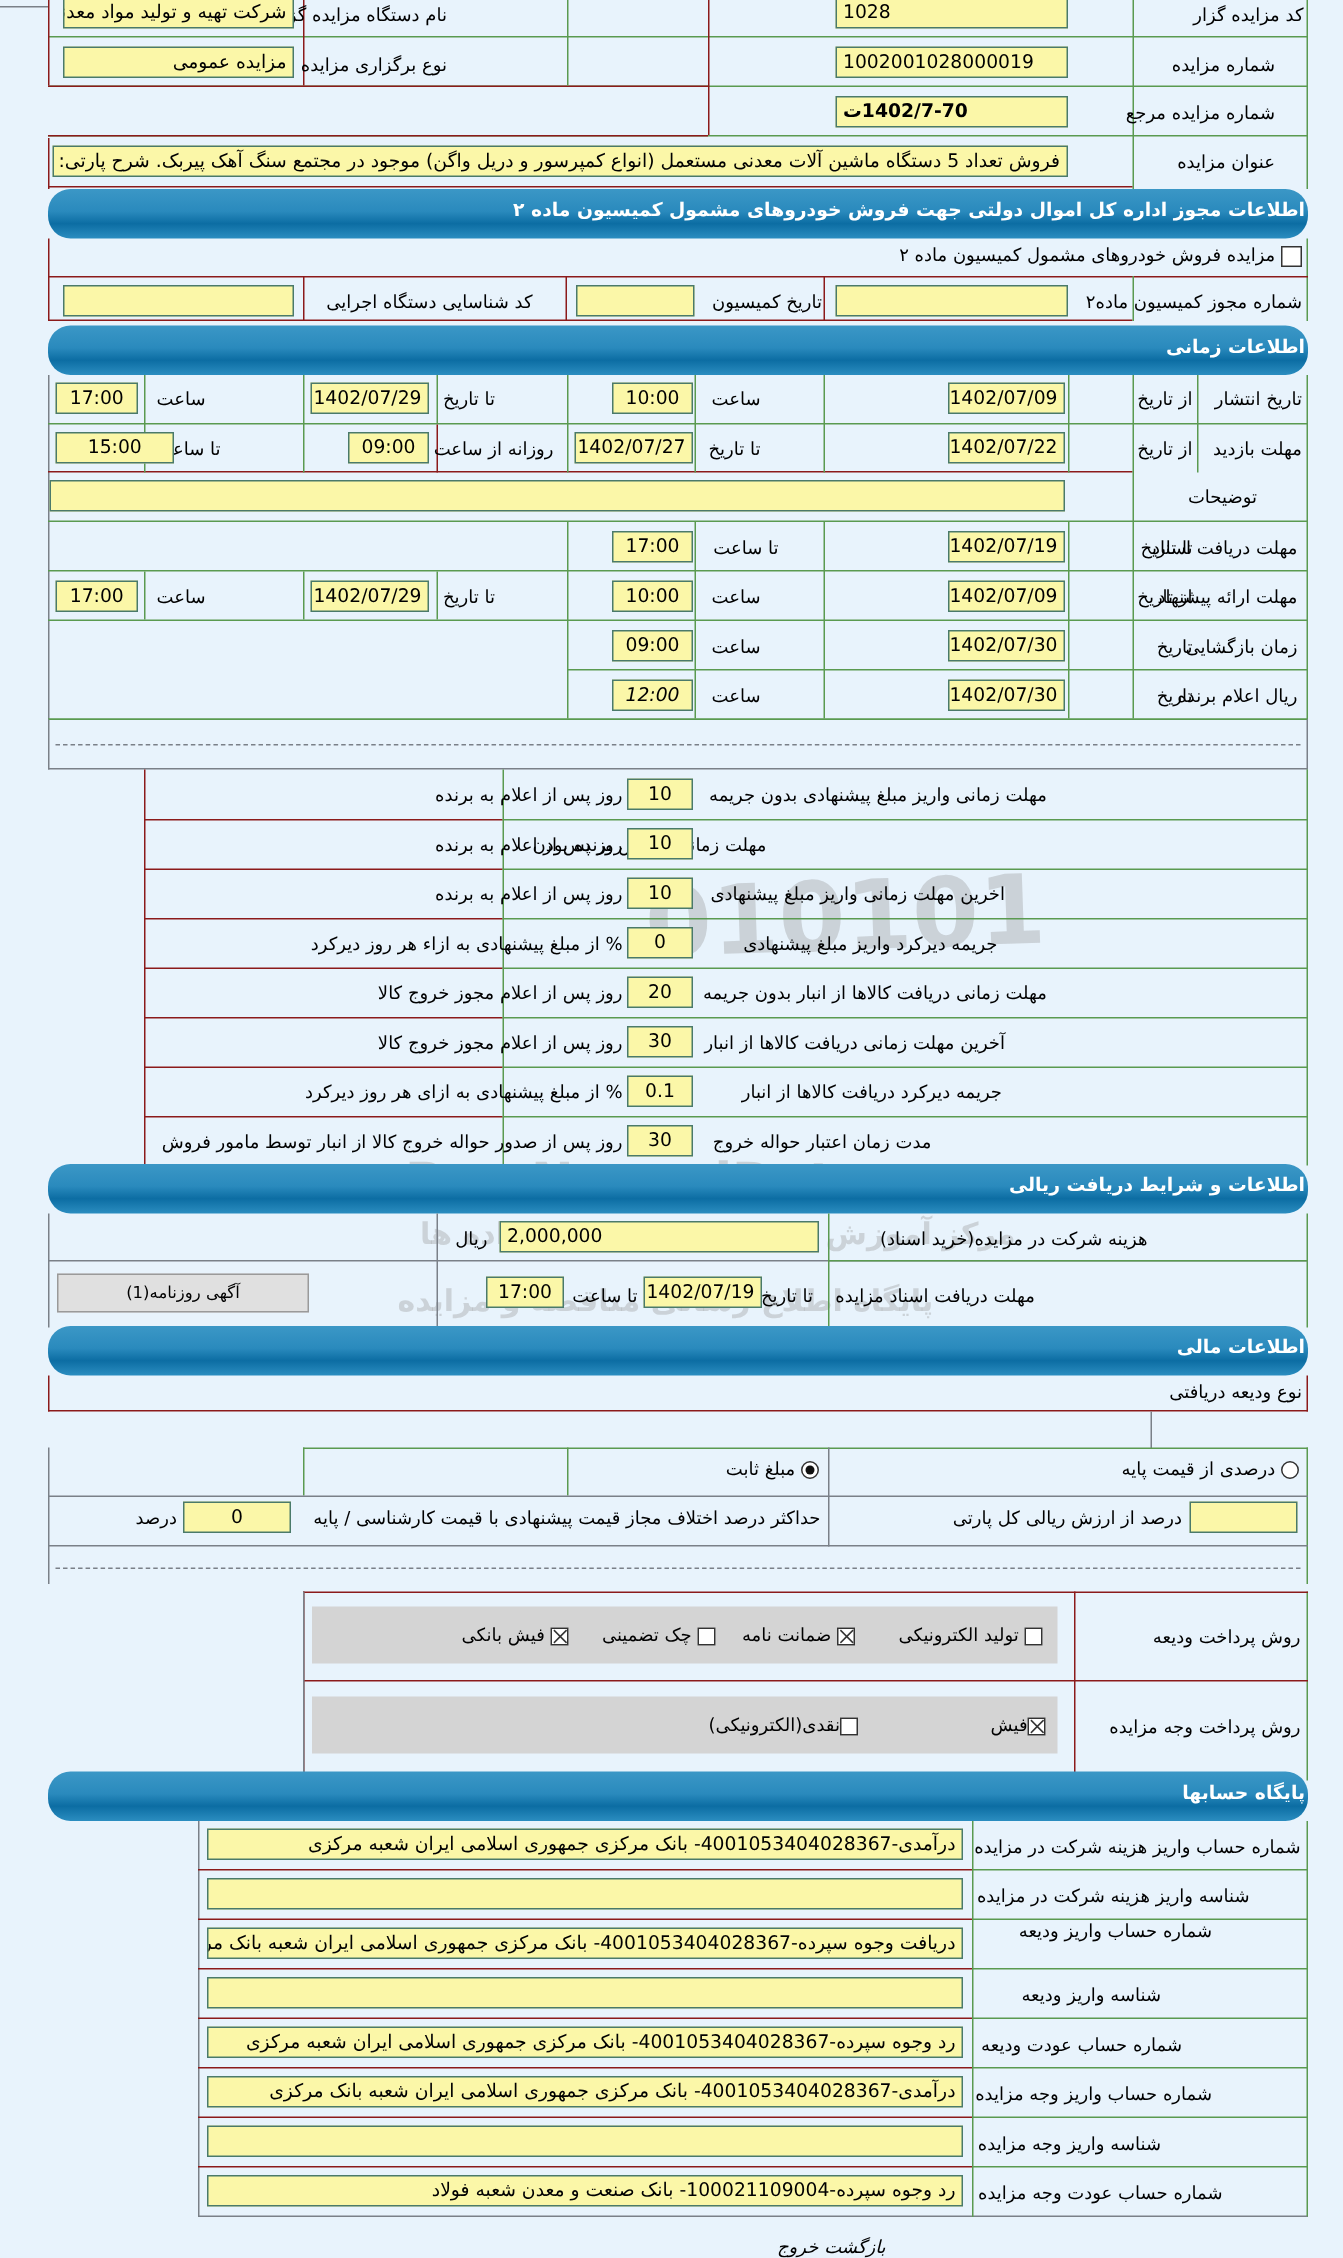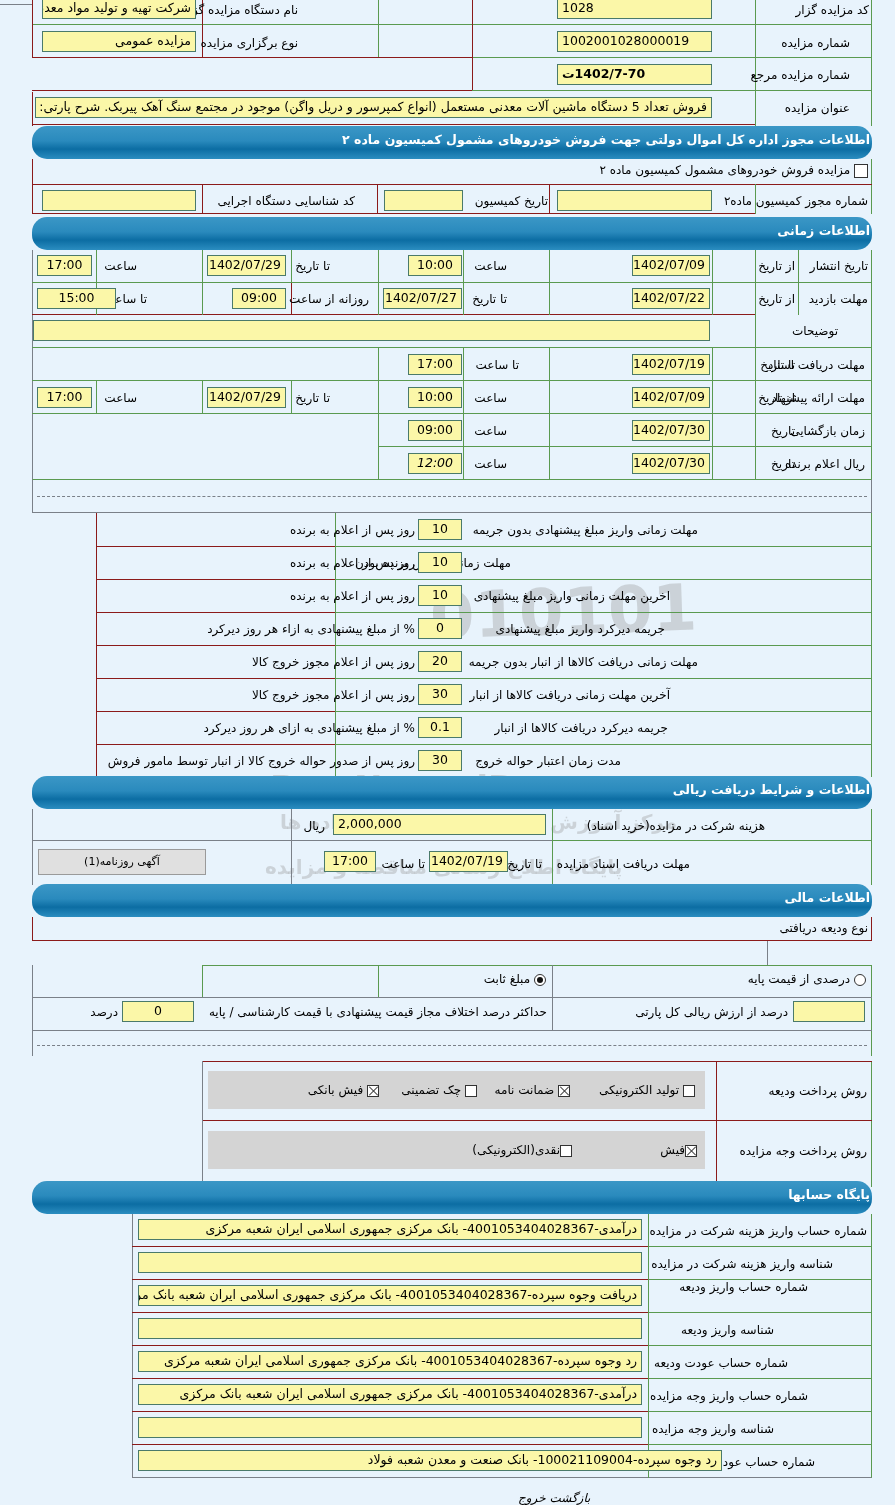--- a/index.html
+++ b/index.html
@@ -368,19 +368,19 @@
 <div>
   <span class="lbl" style="right:87px;top:1389px;padding-left:12px;">شماره حساب واریز وجه مزایده</span>
   <div class="inp rt" style="left:138px;top:1384px;width:504px;">درآمدی-4001053404028367- بانک مرکزی جمهوری اسلامی ایران شعبه بانک مرکزی</div>
 </div>
 <div>
   <span class="lbl" style="right:121px;top:1422px;">شناسه واریز وجه مزایده</span>
   <div class="inp rt" style="left:138px;top:1417px;width:504px;"></div>
 </div>
 <div>
   <span class="lbl" style="right:80px;top:1455px;">شماره حساب عودت وجه مزایده</span>
-  <div class="inp rt" style="left:138px;top:1450px;width:584px;">رد وجوه سپرده-100021109004- بانک صنعت و معدن شعبه فولاد</div>
+  <div class="inp rt" style="left:138px;top:1450px;width:504px;">رد وجوه سپرده-100021109004- بانک صنعت و معدن شعبه فولاد</div>
 </div>
 
 <div class="abs" style="left:518px;top:1491px;font-style:italic;font-size:12px;direction:rtl;white-space:nowrap;">
   <span>بازگشت</span>
   <span>خروج</span>
 </div>
 
 </body></html>

